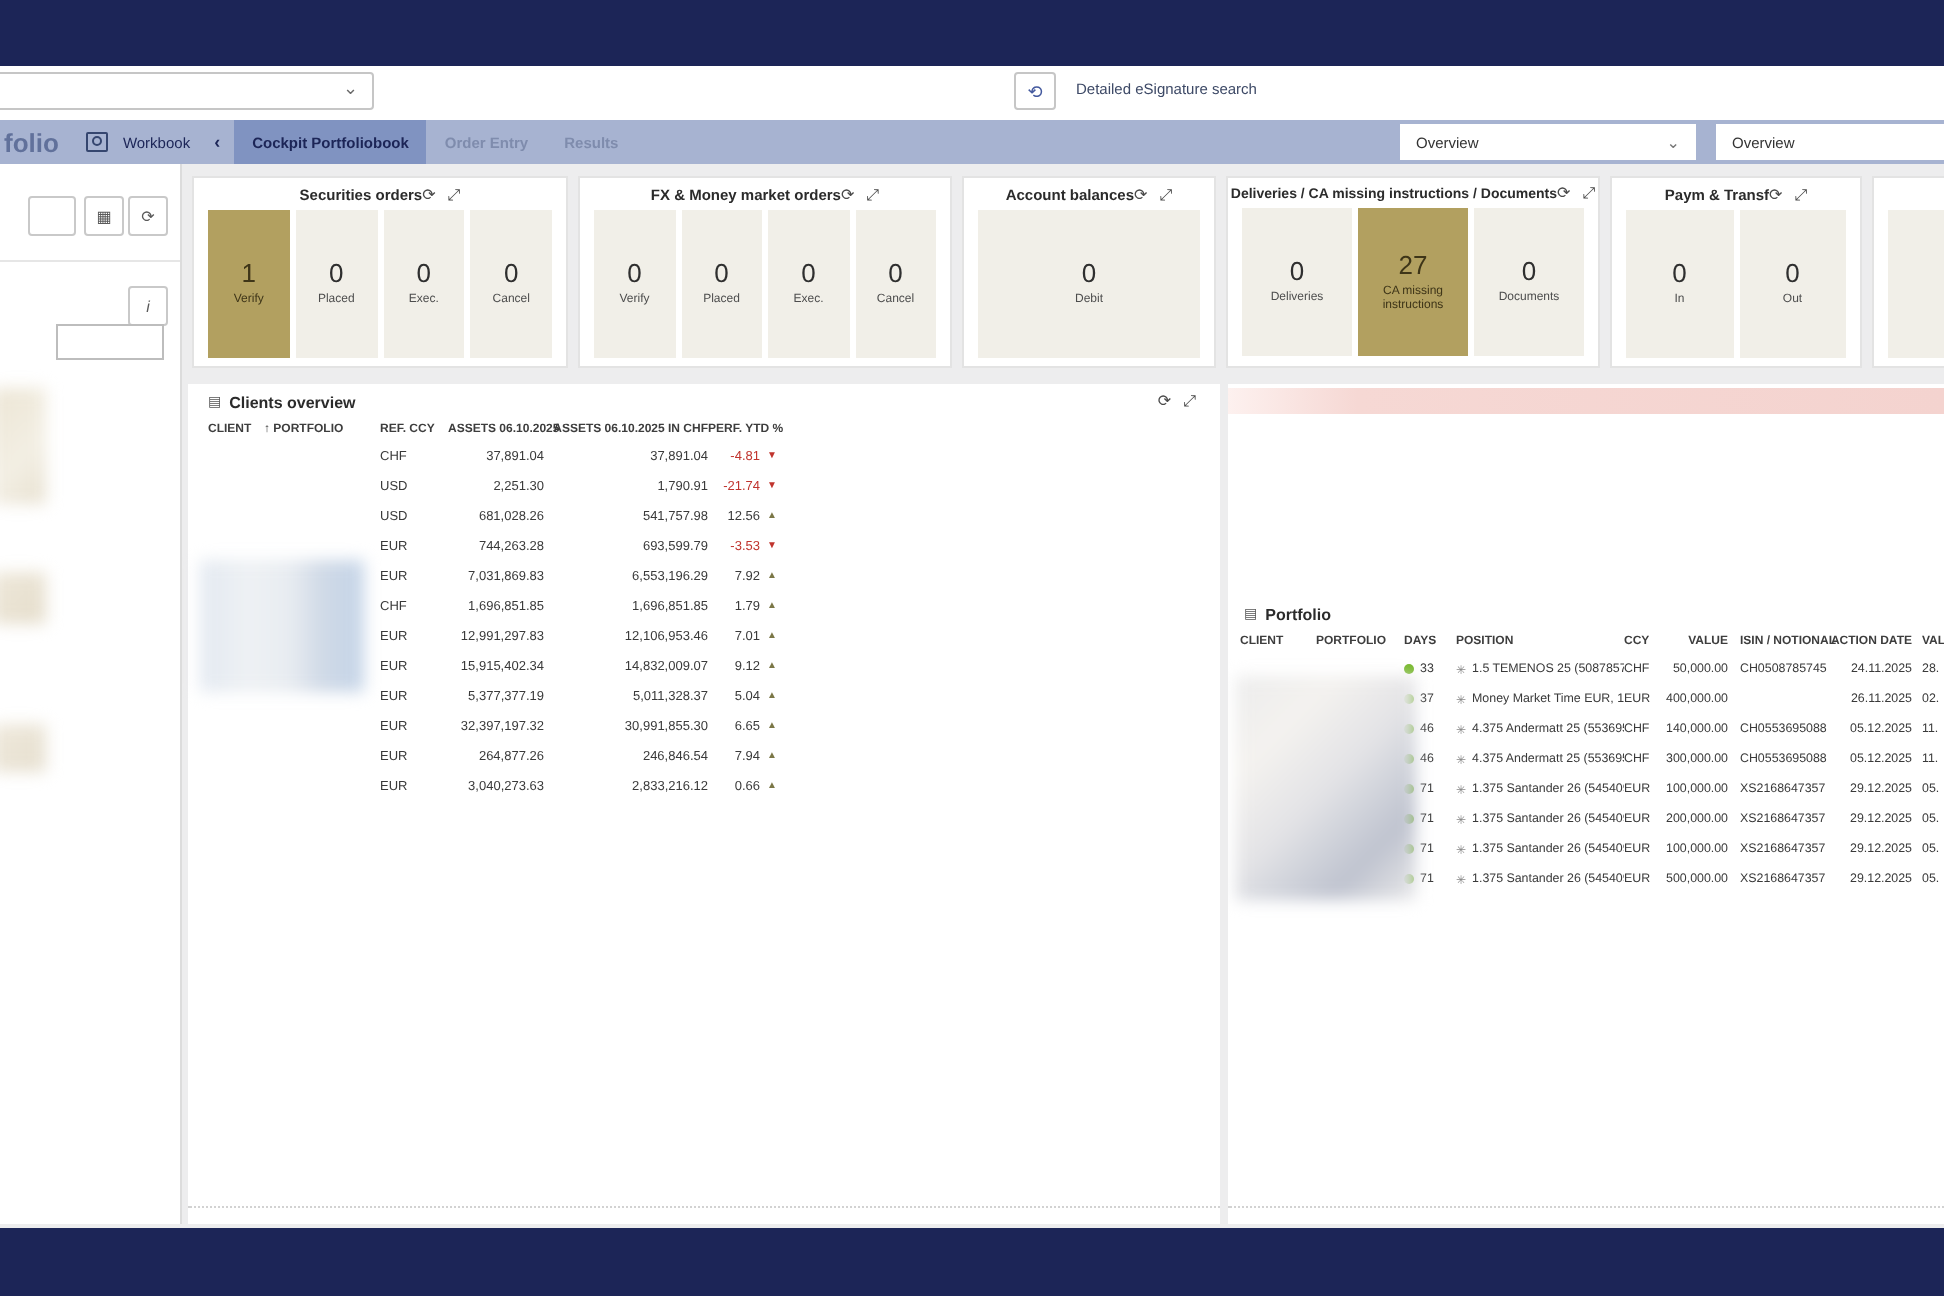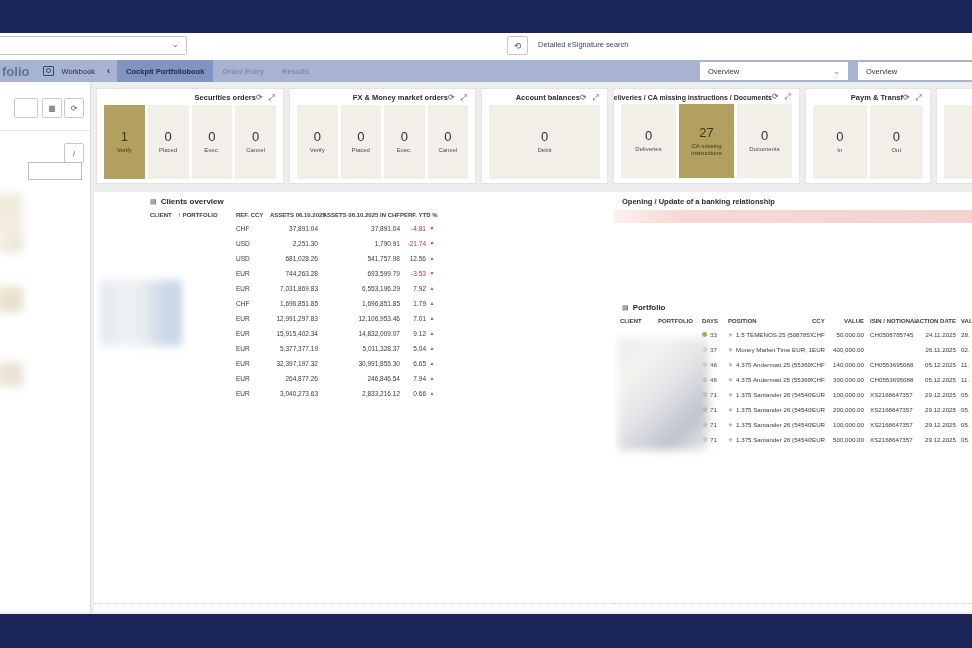--- a/index.html
+++ b/index.html
@@ -39,33 +39,33 @@
   .lp-btn{position:absolute;width:20px;height:20px;border:1px solid #c9c9c9;border-radius:2px;background:#fff;
           display:flex;align-items:center;justify-content:center;font-size:8px;color:#5a5a5a;box-sizing:border-box;}
   .lp-divider{position:absolute;left:0;top:48px;width:100%;height:1px;background:#e6e6e6;}
   .lp-input{position:absolute;left:28px;top:80px;width:54px;height:18px;border:1px solid #bdbdbd;background:#fff;box-sizing:border-box;}
   .blur-block{position:absolute;filter:blur(4px);border-radius:2px;}
   .lp-blur1{left:-4px;top:112px;width:27px;height:58px;background:linear-gradient(135deg,#ece5d4,#f3efe4 60%,#e7e0cf);}
   .lp-blur2{left:-4px;top:204px;width:27px;height:26px;background:linear-gradient(135deg,#eee8da,#e5ddcb);}
   .lp-blur3{left:-4px;top:280px;width:27px;height:24px;background:linear-gradient(135deg,#efe9dc,#e6dfcf);}
   
   .card{position:absolute;top:88px;height:96px;background:#fff;border:1px solid #e3e3e3;box-sizing:border-box;overflow:hidden;}
-  .card-head{display:flex;justify-content:flex-end;align-items:center;padding:4px 8px 3px 8px;}
+  .card-head{display:flex;justify-content:center;align-items:center;padding:4px 8px 3px 8px;}
   .card-title{font-size:7.5px;font-weight:bold;color:#2b2b2b;white-space:nowrap;}
   .card-icons{display:flex;gap:6px;font-size:8px;color:#4a4a4a;}
   .card-icons span{cursor:pointer;line-height:8px;}
   .tiles{display:flex;gap:3px;padding:0 7px;}
   .tile{flex:1;height:74px;background:#f1efe8;display:flex;flex-direction:column;align-items:center;justify-content:center;cursor:pointer;}
   .tile .v{font-size:13px;color:#2f2f2f;line-height:14px;}
   .tile .l{font-size:6px;color:#4d4d4d;margin-top:3px;text-align:center;line-height:7px;padding:0 2px;}
   .tile.hl{background:#b2a060;}
   .tile.hl .v,.tile.hl .l{color:#3e3518;}
   
   .panel{position:absolute;top:192px;background:#fff;}
-  .clients-panel{left:94px;width:516px;height:420px;padding-left:46px;}
+  .clients-panel{left:94px;width:516px;height:420px;}
   .right-panel{left:614px;width:358px;height:420px;overflow:hidden;}
   .panel-bottom-line{position:absolute;left:0;right:0;bottom:8px;border-top:1px dotted #d2d2d2;}
   .ptitle-row{display:flex;align-items:center;gap:4px;padding:5px 10px 2px 10px;}
   .ptitle-icon{font-size:7px;color:#555;line-height:8px;}
   .ptitle{font-size:8px;font-weight:bold;color:#2b2b2b;}
   .panel-actions{position:absolute;right:12px;top:4px;display:flex;gap:6px;font-size:8px;color:#4a4a4a;}
   .panel-actions span{cursor:pointer;}
   
   .co-grid{display:grid;grid-template-columns:28px 58px 34px 48px 82px 26px 12px;padding-left:10px;align-items:center;}
   .co-head{height:13px;font-size:6px;font-weight:bold;color:#3d3d3d;white-space:nowrap;}
@@ -404,21 +404,20 @@
         <span class="num">2,833,216.12</span>
         <span class="num c-perf">0.66</span>
         <span class="c-arrow up">▲</span>
       </div>
 
     <div class="blur-block co-blur"></div>
     <div class="panel-bottom-line"></div>
   </div>
 
   <div class="panel right-panel">
-    <div class="br-title">Opening / Update of a banking relationship</div>
     <div class="pink-bar"></div>
 
     <div class="mt-block">
       <div class="ptitle-row" style="padding-left:8px;">
         <span class="ptitle-icon">▤</span>
         <span class="ptitle">Portfolio</span>
       </div>
       <div class="mt-grid mt-head">
         <span>CLIENT</span>
         <span>PORTFOLIO</span>

